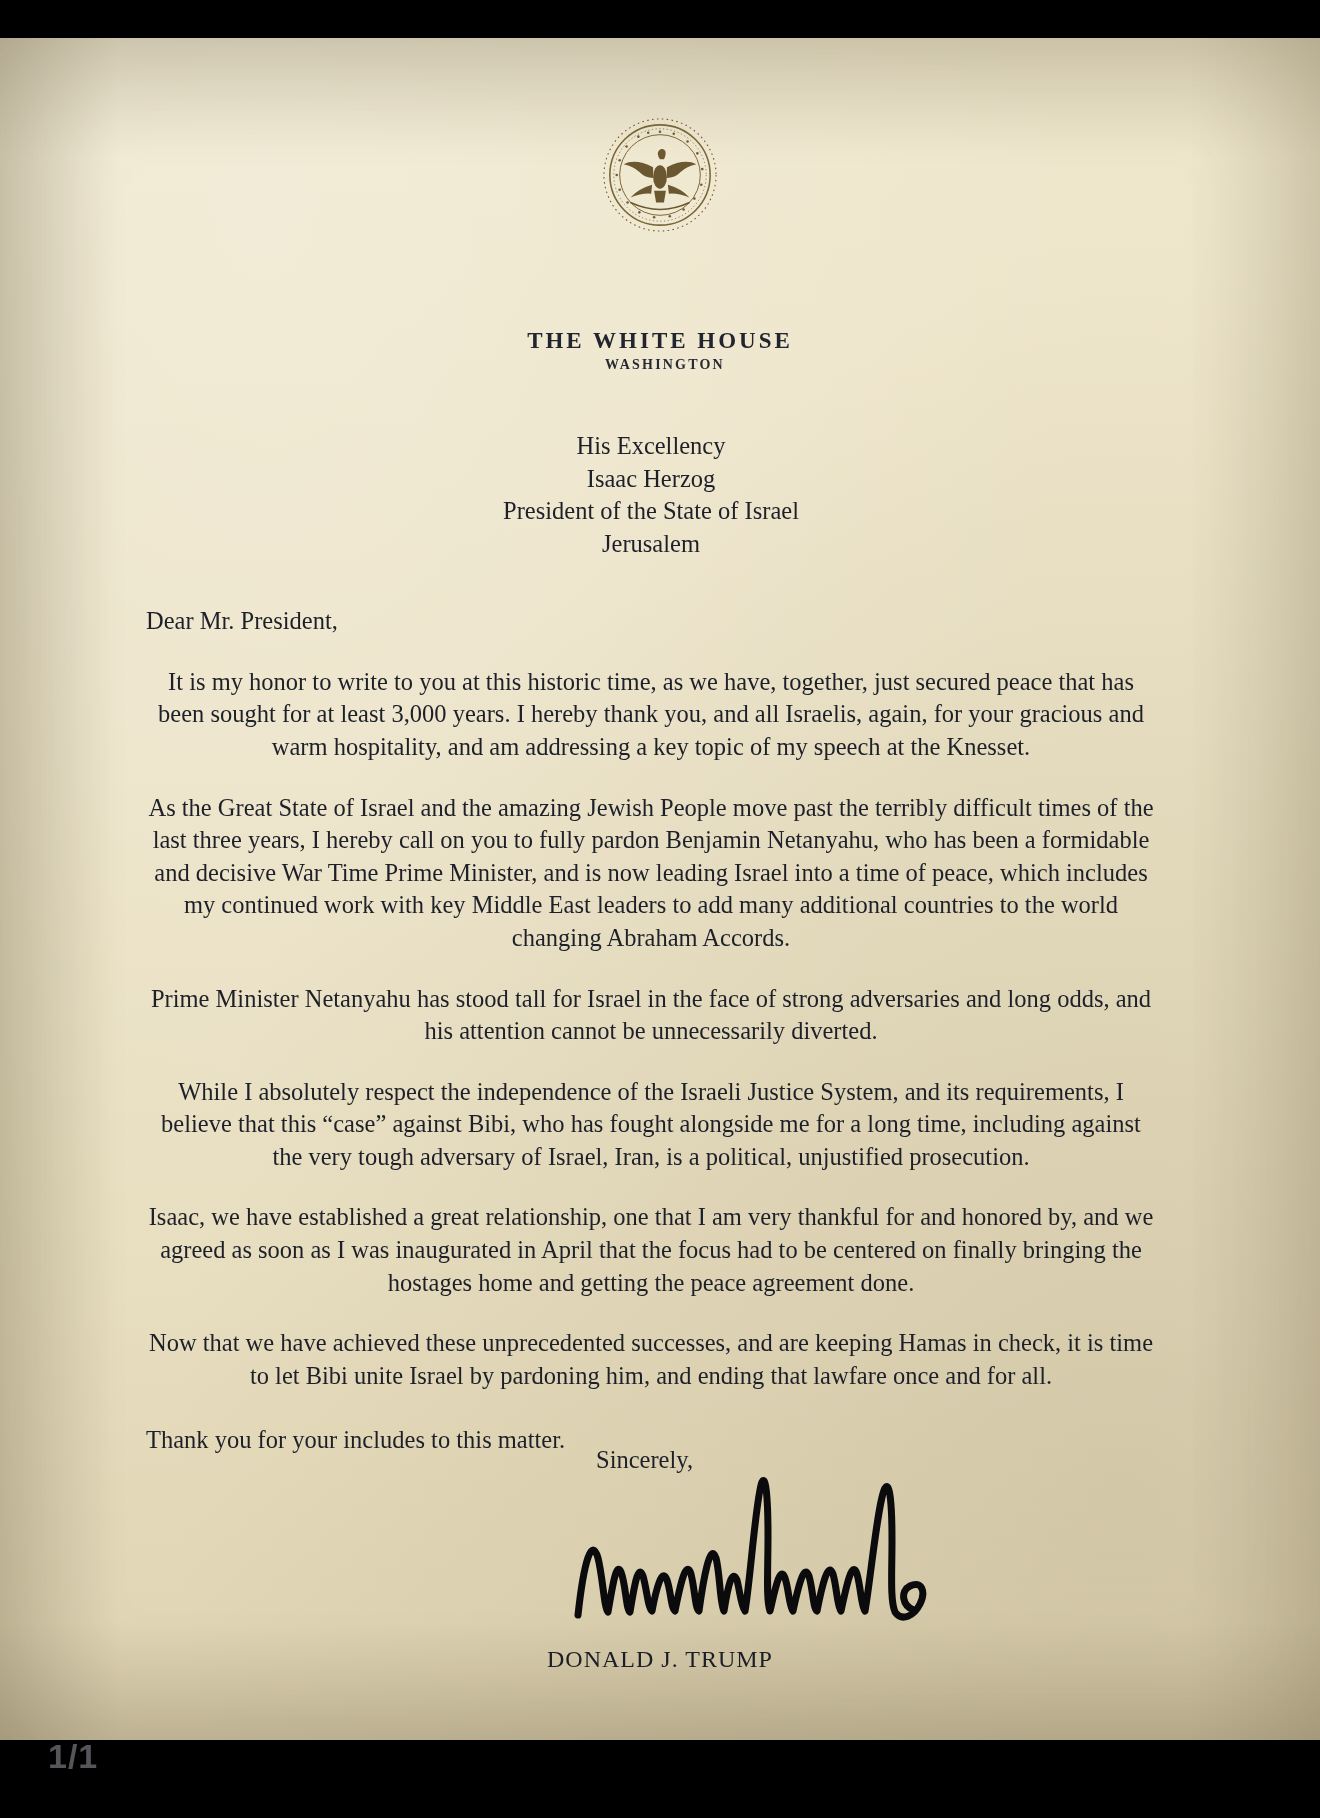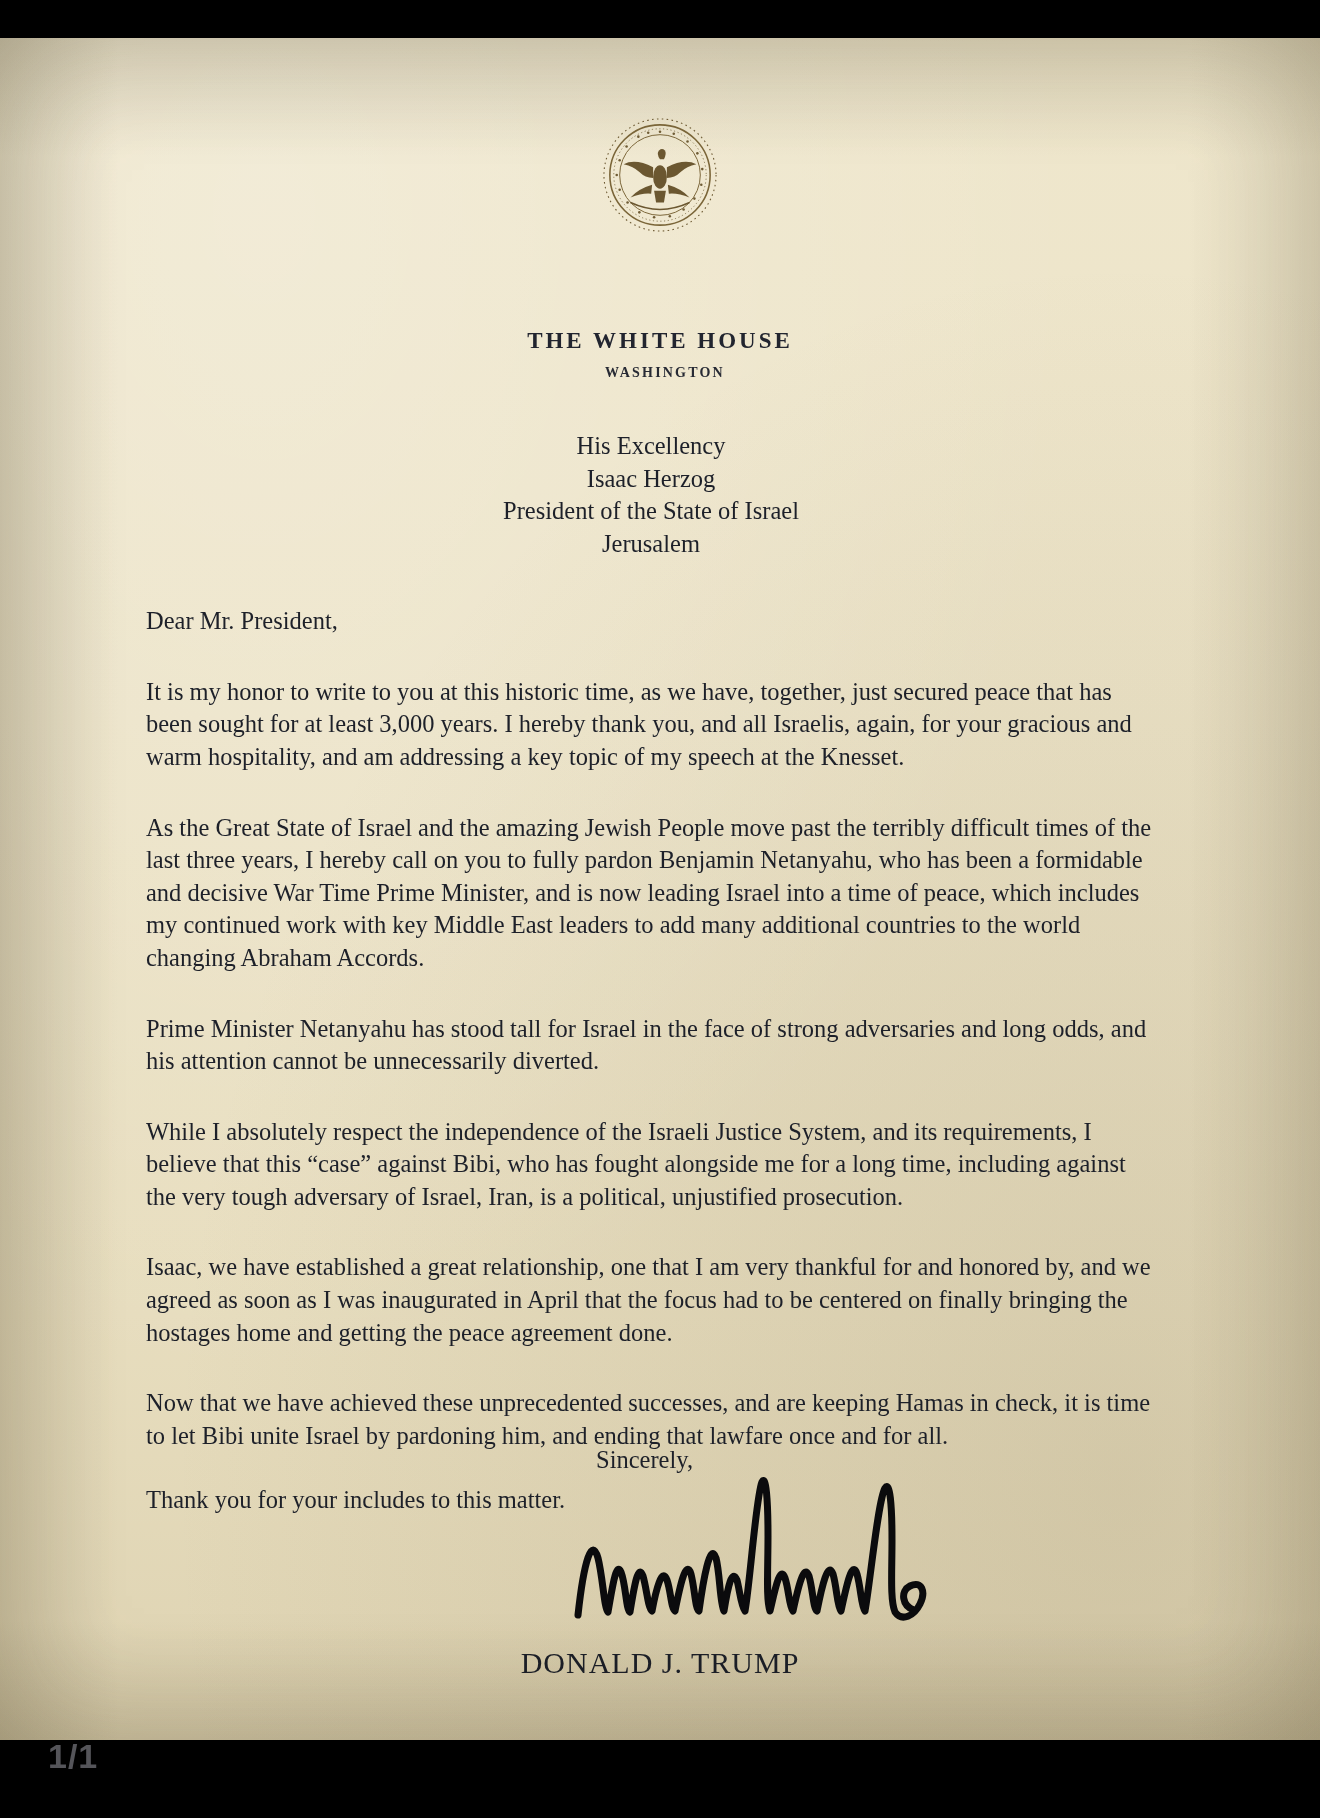--- a/index.html
+++ b/index.html
@@ -75,21 +75,21 @@
     text-align: center;
   }
   #letterhead .wh {
     font-family: "Liberation Serif", serif;
     font-size: 23px;
     letter-spacing: 3.0px;
     font-weight: 700;
     color: #22252f;
   }
   #letterhead .city {
-    margin-top: 11px;
+    margin-top: 3px;
     font-family: "Liberation Serif", serif;
     font-size: 14px;
     letter-spacing: 2.2px;
     font-weight: 700;
     color: #272a34;
     padding-left: 10px;
   }
 
   
   #letter-body {
@@ -108,22 +108,22 @@
   }
   .addressee div {
     white-space: nowrap;
   }
 
   .salutation {
     margin-top: 45px;
   }
 
   .para {
-    margin-top: 38px;
-    text-align: left;
+    margin-top: 28px;
+    text-align: center;
   }
   .thanks {
     margin-top: 32px;
   }
 
   
   #sincerely {
     position: absolute;
     left: 596px;
     top: 1408px;
@@ -141,21 +141,21 @@
 
   #signer {
     position: absolute;
     left: 0;
     top: 1608px;
     width: 100%;
     text-align: center;
     color: #1b1e26;
   }
   #signer .name {
-    font-size: 30px;
+    font-size: 24px;
     letter-spacing: 1.0px;
   }
   #signer .title {
     font-size: 25px;
     letter-spacing: 0.8px;
     margin-top: 4px;
   }
 
   
   #page-count {

